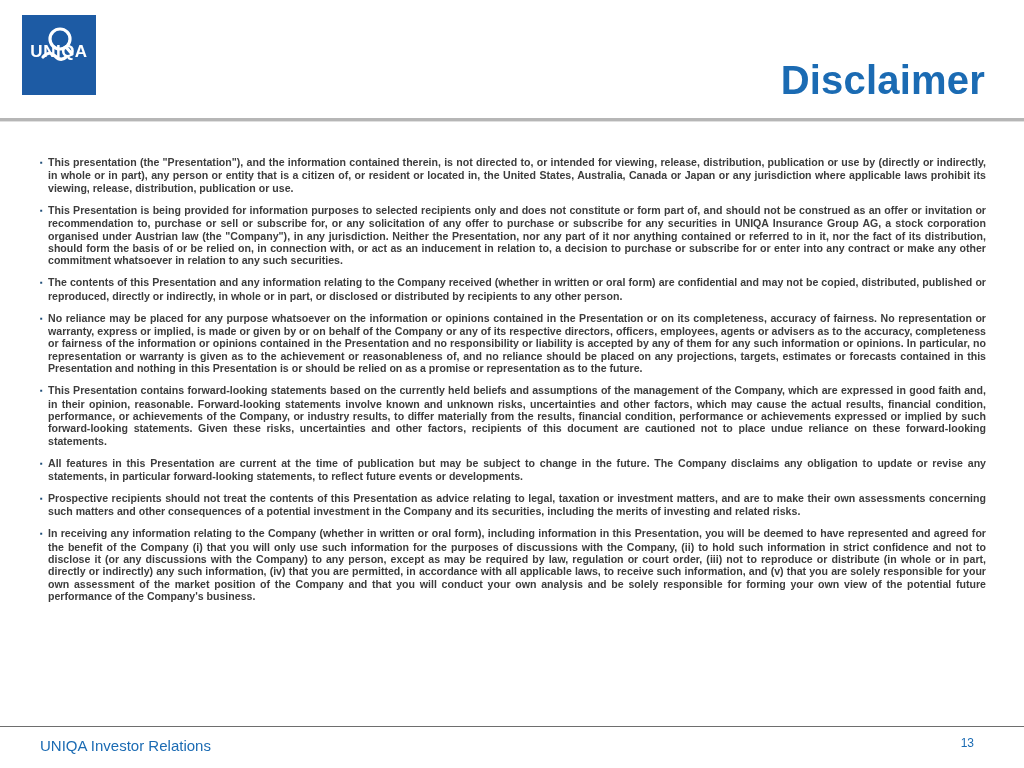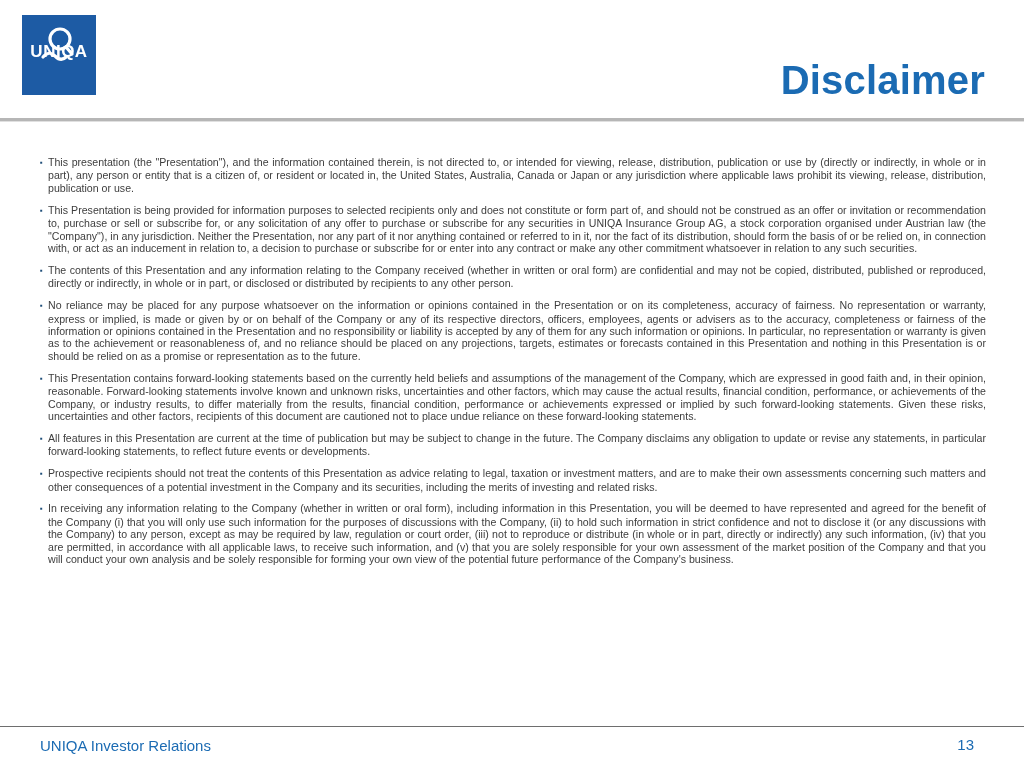--- a/index.html
+++ b/index.html
@@ -35,40 +35,40 @@
   }
   
   .body-text{
     position:absolute;left:40px;top:156px;width:946px;
     color:var(--body,#3d3d3d);
     font-size:10.6px;line-height:12.4px;
     text-align:justify;
   }
   .body-text p{
     margin:0 0 9.5px 0;
-    padding-left:8px;text-indent:-8px;
+    padding-left:8px;text-indent:-8px;font-weight:bold;
   }
   .bullet{
     color:var(--bullet,#1f4e79);
     font-size:8px;
     display:inline-block;width:8px;text-indent:0;
     vertical-align:1px;
   }
   
   .footer-rule{
     position:absolute;left:0;top:726px;width:1024px;height:0;
     border-top:1.5px solid var(--footer-line,#6e6e6e);
   }
   .footer-left{
     position:absolute;left:40px;top:737px;
     color:var(--accent,#1b6bb3);font-size:15px;
   }
   .page-number{
     position:absolute;right:50px;top:736px;
-    color:var(--accent,#1b6bb3);font-size:15px;
+    color:var(--accent,#1b6bb3);font-size:12px;
   }
 </style>
 </head>
 <body>
 
 <div>
 
   <div class="logo">
     <svg width="52" height="46" viewBox="0 0 52 46" fill="none">
       <circle cx="27" cy="16" r="10" stroke="#ffffff" stroke-width="3.2" fill="none"></circle>

